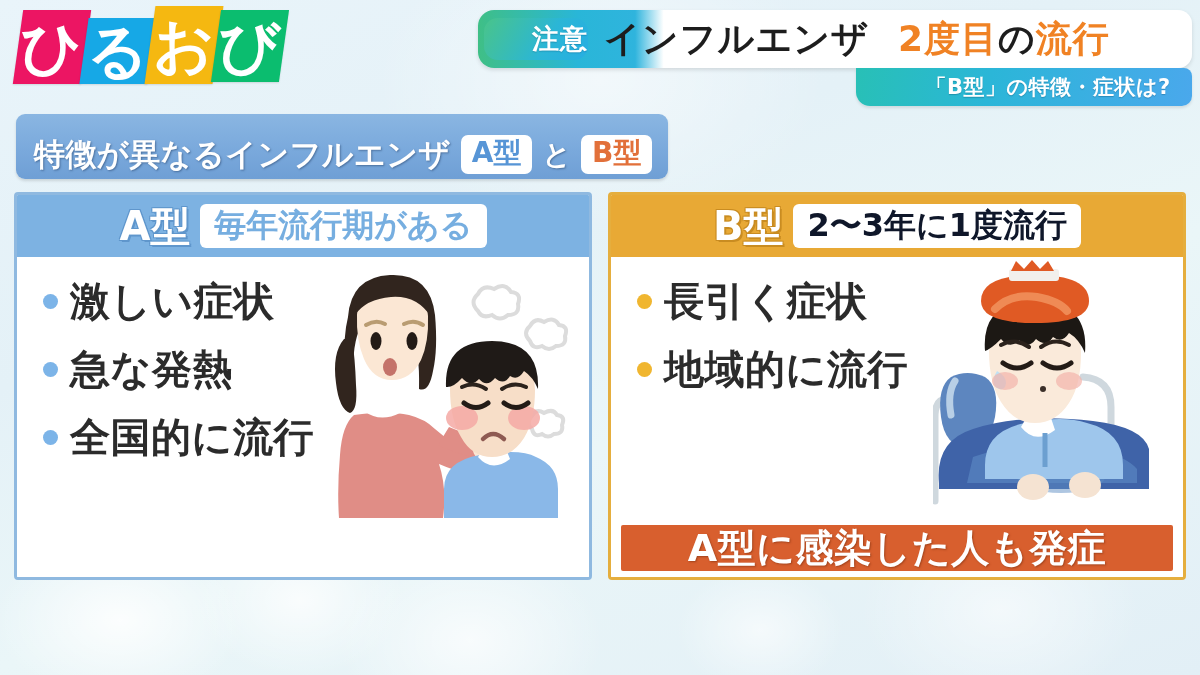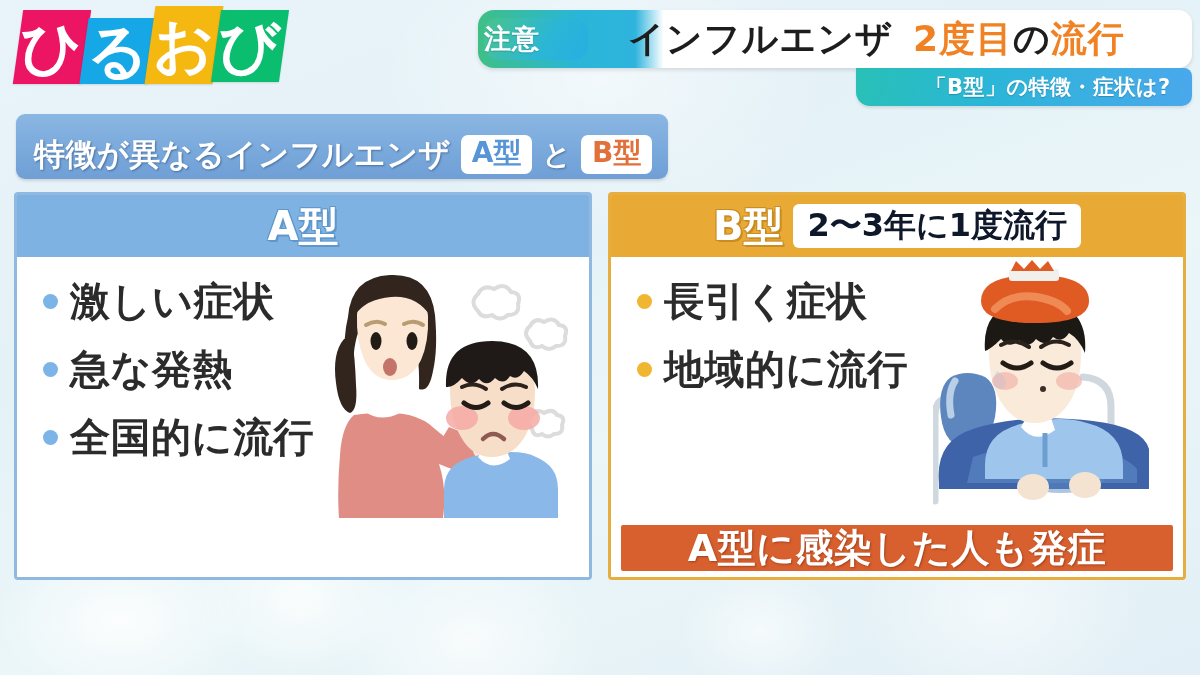--- a/index.html
+++ b/index.html
@@ -68,35 +68,34 @@
     background: linear-gradient(90deg, #3fbf86 0%, #29b6d8 14%, #2fb4dd 22%, #ffffff 26%, #ffffff 100%);
     border-radius: 16px 14px 14px 16px;
     box-shadow: 0 2px 4px rgba(0,0,0,0.12);
   }
   #caution-tab {
     position: absolute;
     left: 6px; top: 8px;
     width: 104px; height: 42px;
     border-radius: 14px;
     background: linear-gradient(120deg, #49c48a 0%, #2bb6d6 60%, #27aee2 100%);
-    display: flex; align-items: center; justify-content: flex-start;
+    display: flex; align-items: center; justify-content: flex-end;
   }
   #caution-tab span {
     color: #ffffff;
     font-size: 27px;
     font-weight: bold;
     letter-spacing: 1px;
     text-shadow: 0 1px 1px rgba(0,60,90,0.25);
   }
   #headline-text {
     position: absolute;
     left: 126px; top: 0; right: 14px; bottom: 0;
     display: flex; align-items: center;
-    gap: 20px;
-    margin-left: 24px;
+    gap: 29px;
   }
   .hl-black {
     color: #1d1d1d;
     font-size: 36px;
     font-weight: bold;
     letter-spacing: 1px;
   }
   .hl-orange {
     color: #f08224;
     font-size: 36px;
@@ -302,20 +301,21 @@
   <div id="title-bar">
     <span id="title-main">特徴が異なるインフルエンザ</span>
     <span class="type-pill pill-a">A型</span>
     <span id="title-and">と</span>
     <span class="type-pill pill-b">B型</span>
   </div>
 
   <div class="panel" id="panel-a">
     <div class="panel-head" id="head-a">
       <span class="head-type">A型</span>
+      <span class="head-box">毎年流行期がある</span>
     </div>
     <div class="panel-body">
 
       <svg class="illus" id="illus-a" width="265" height="255" viewBox="0 0 265 255">
 
         <g fill="none" stroke="#dcdcdc" stroke-width="4">
           <path d="M158 48 q-9 -9 0 -17 q5 -10 16 -5 q11 -7 17 3 q11 1 7 12 q2 11 -10 11 q-8 7 -16 0 q-10 4 -14 -4 z"></path>
           <path d="M210 78 q-8 -8 0 -15 q5 -9 14 -4 q10 -6 15 3 q10 1 6 11 q2 10 -9 10 q-7 6 -14 0 q-9 4 -12 -5 z"></path>
           <path d="M212 166 q-7 -7 0 -13 q4 -8 12 -3 q9 -5 13 2 q9 1 5 10 q2 9 -8 9 q-6 5 -12 0 q-8 4 -10 -5 z"></path>
         </g>

